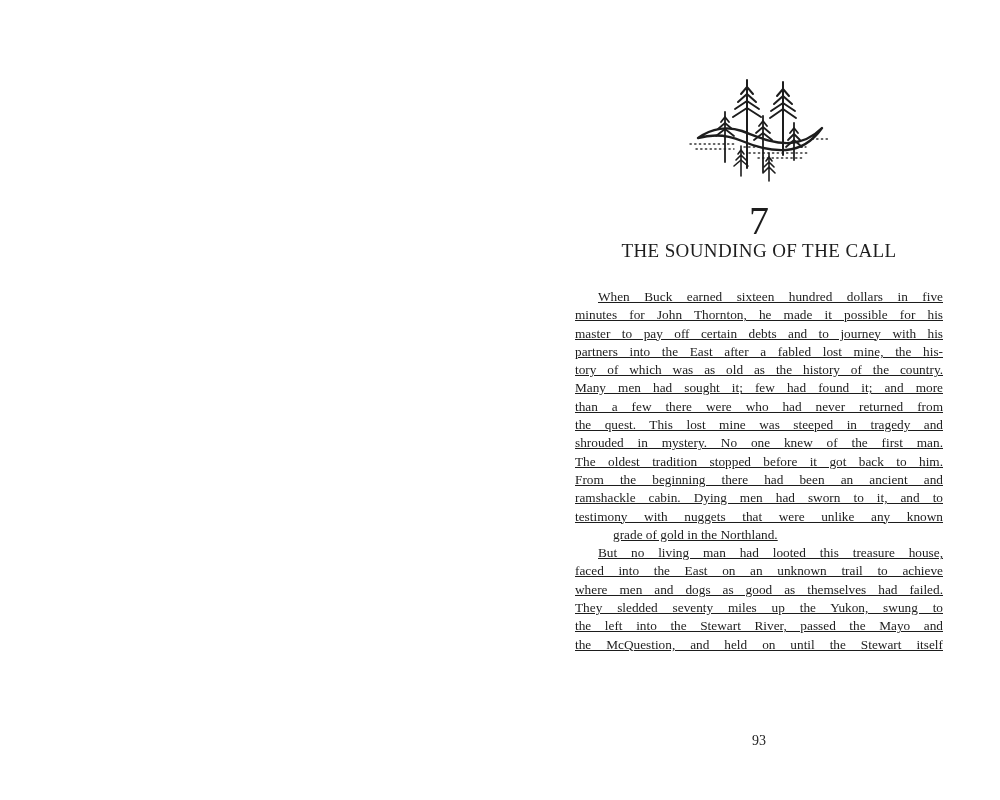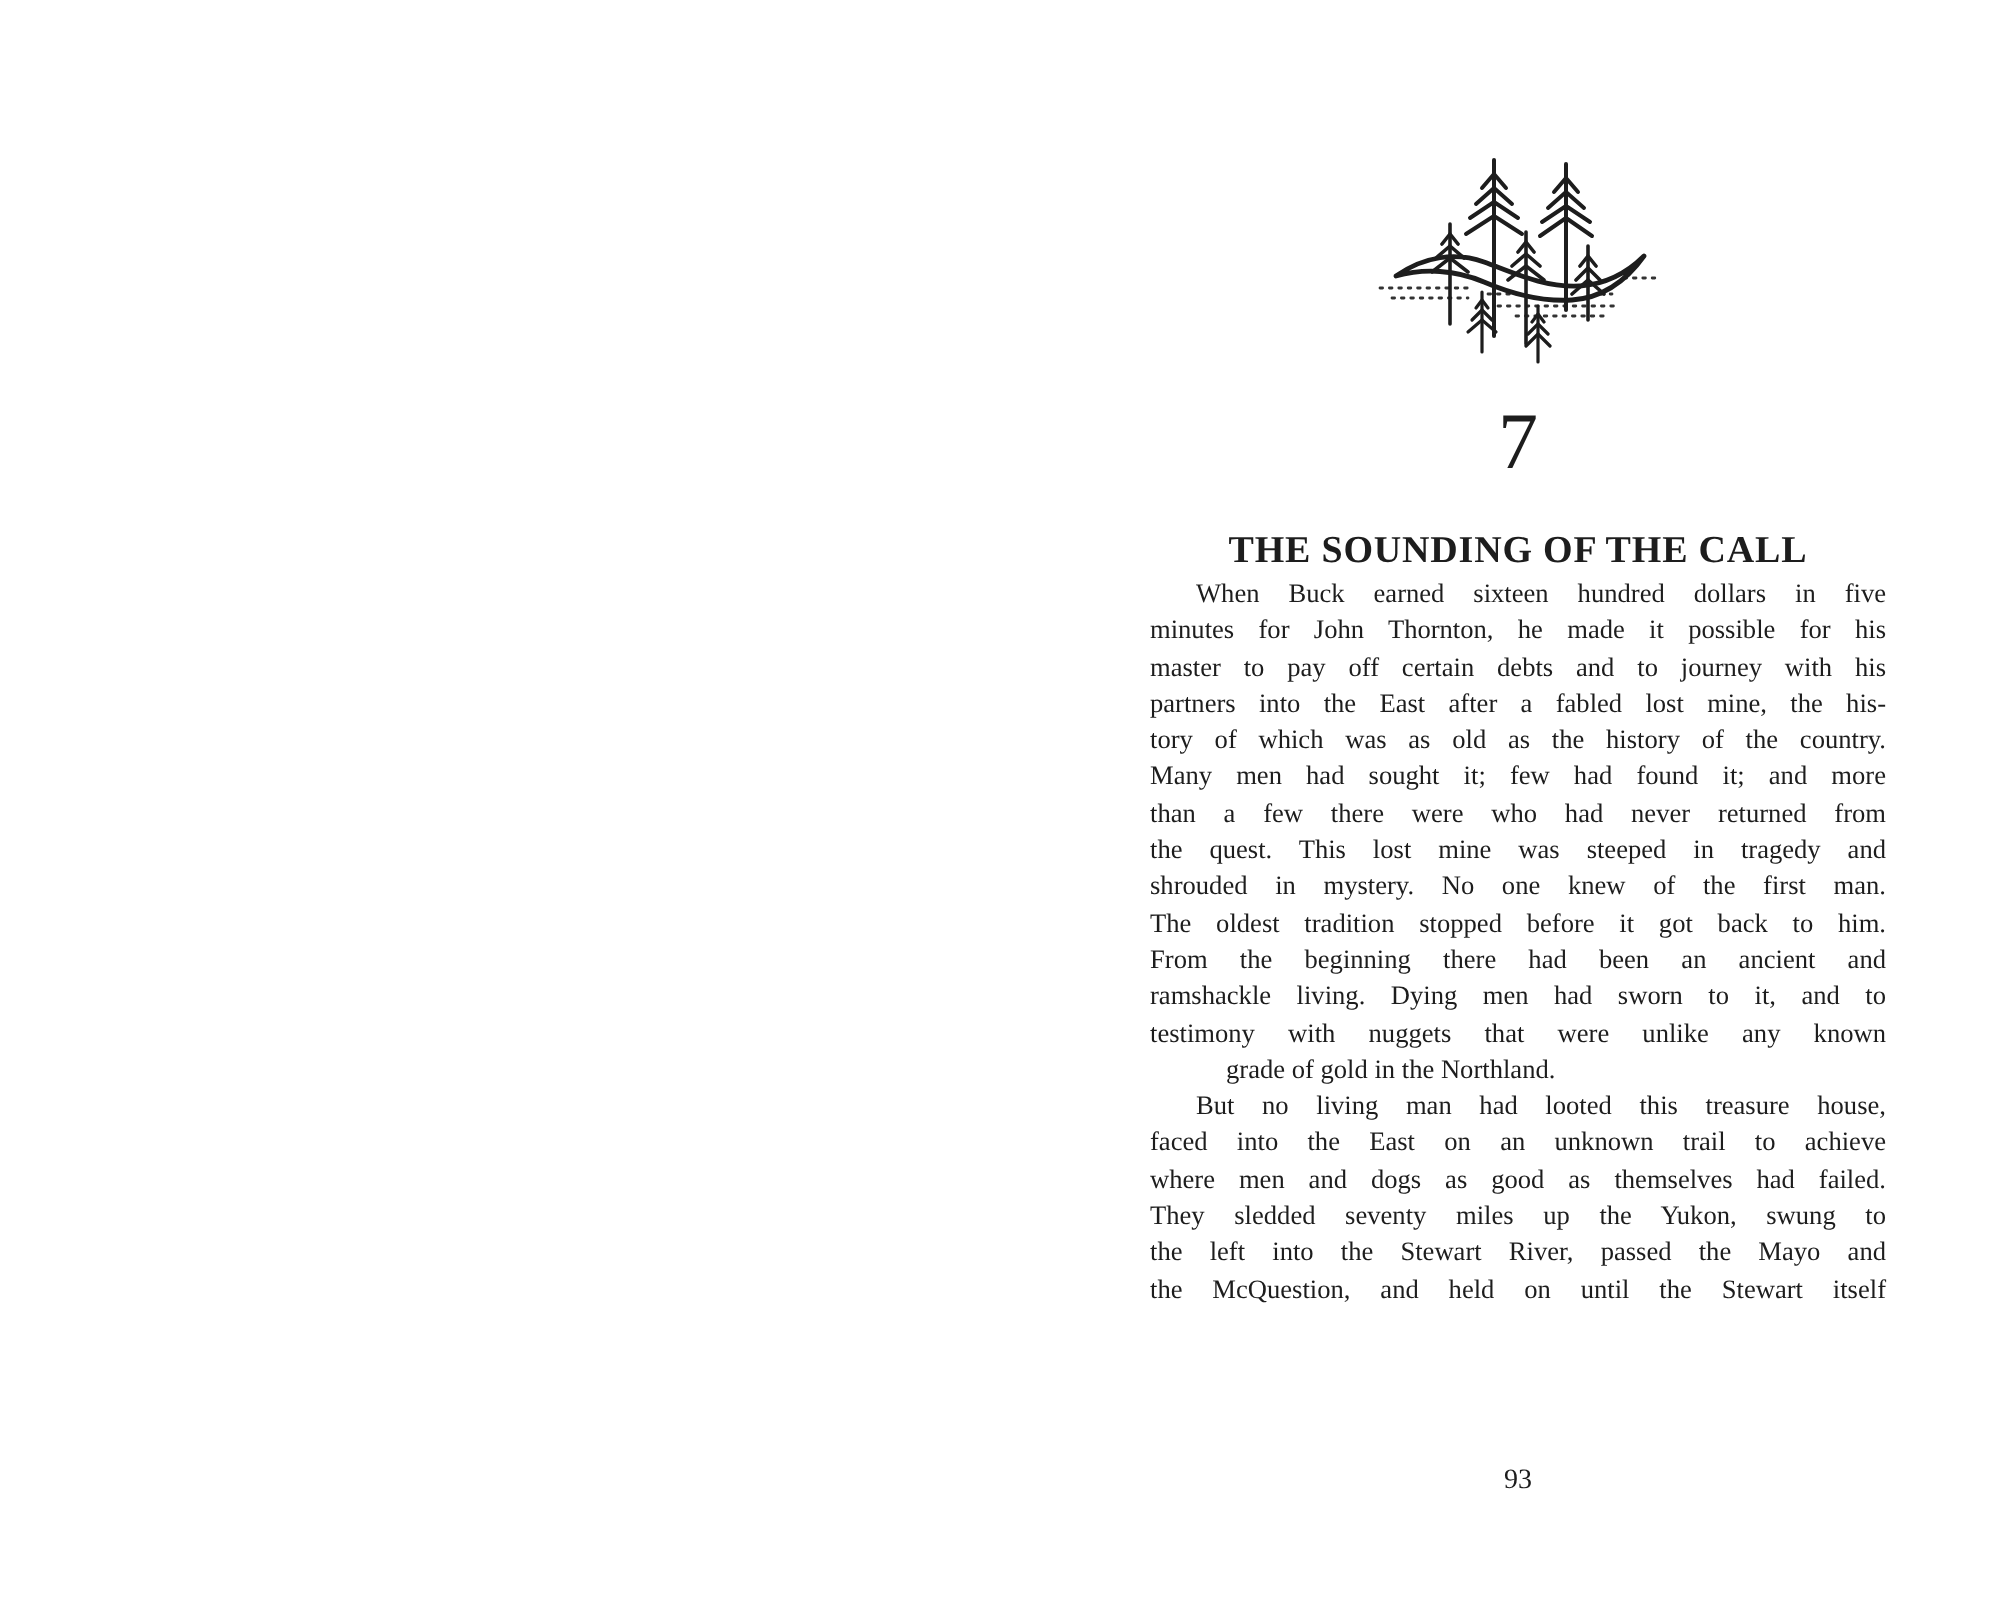--- a/index.html
+++ b/index.html
@@ -52,45 +52,46 @@
     left: 0; top: 202px;
     width: 100%;
     text-align: center;
     font-size: 40px;
     line-height: 38px;
     font-weight: 400;
   }
 
   .chapter-title {
     position: absolute;
-    left: 0; top: 264px;
+    left: 0; top: 239px;
     width: 100%;
     text-align: center;
     font-size: 19px;
     line-height: 24px;
     letter-spacing: 0.4px;
-    font-weight: 700;
+    font-weight: 400;
     white-space: nowrap;
   }
 
   .body-text {
     position: absolute;
     left: 0; top: 288px;
     width: 368px;
     font-size: 13.3px;
     line-height: 18.3px;
   }
   .paragraph { }
   .line {
     text-align: justify;
     text-align-last: justify;
     text-justify: inter-word;
     white-space: normal;
     height: 18.3px;
     overflow: visible;
+    text-decoration: underline;
   }
   .line.indent { text-indent: 23px; }
   .line.ragged { text-align-last: left; margin-left: 38px; }
 
   .page-number {
     position: absolute;
     left: 0; top: 733px;
     width: 100%;
     text-align: center;
     font-size: 14px;
@@ -191,21 +192,21 @@
             <div class="line">minutes for John Thornton, he made it possible for his</div>
             <div class="line">master to pay off certain debts and to journey with his</div>
             <div class="line">partners into the East after a fabled lost mine, the his-</div>
             <div class="line">tory of which was as old as the history of the country.</div>
             <div class="line">Many men had sought it; few had found it; and more</div>
             <div class="line">than a few there were who had never returned from</div>
             <div class="line">the quest. This lost mine was steeped in tragedy and</div>
             <div class="line">shrouded in mystery. No one knew of the first man.</div>
             <div class="line">The oldest tradition stopped before it got back to him.</div>
             <div class="line">From the beginning there had been an ancient and</div>
-            <div class="line">ramshackle living. Dying men had sworn to it, and to</div>
+            <div class="line">ramshackle cabin. Dying men had sworn to it, and to</div>
             <div class="line">testimony with nuggets that were unlike any known</div>
             <div class="line ragged">grade of gold in the Northland.</div>
           </div>
           <div class="paragraph">
             <div class="line indent">But no living man had looted this treasure house,</div>
             <div class="line">faced into the East on an unknown trail to achieve</div>
             <div class="line">where men and dogs as good as themselves had failed.</div>
             <div class="line">They sledded seventy miles up the Yukon, swung to</div>
             <div class="line">the left into the Stewart River, passed the Mayo and</div>
             <div class="line">the McQuestion, and held on until the Stewart itself</div>

